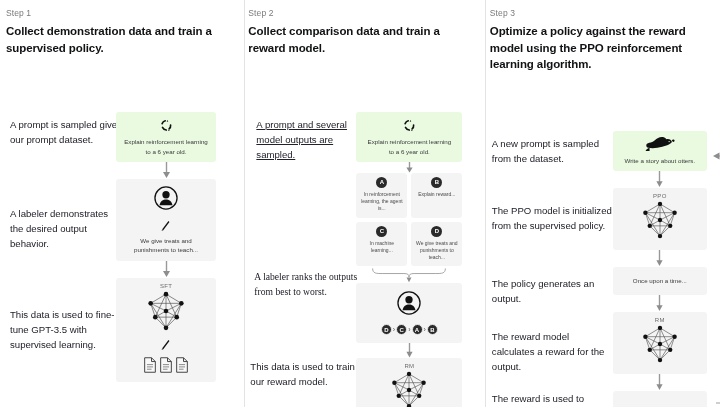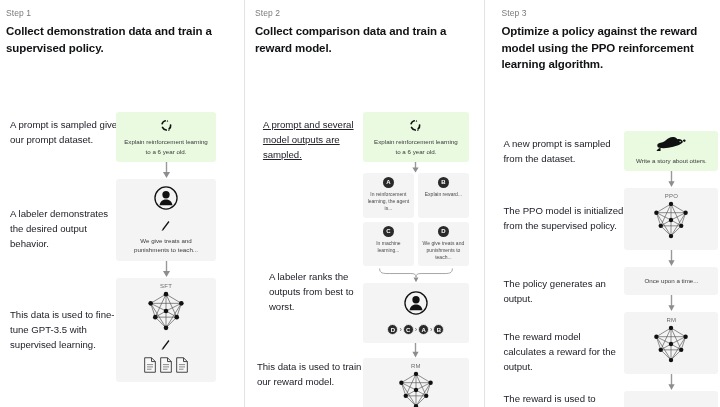--- a/index.html
+++ b/index.html
@@ -11,22 +11,22 @@
     overflow: hidden;
   }
   .board { position: relative; width: 720px; height: 407px; display: flex; gap: 24px; }
 
   .col {
     position: relative;
     height: 407px;
     padding: 8px 0 0 0;
   }
   .col-1 { width: 236px; padding-left: 6px; }
-  .col-2 { width: 232px; padding-left: 10px; border-left: 1px solid #e3e3e3; }
-  .col-3 { width: 252px; padding-left: 16px; border-left: 1px solid #e3e3e3; }
+  .col-2 { width: 232px; padding-left: 3px; border-left: 1px solid #e3e3e3; }
+  .col-3 { width: 252px; padding-left: 4px; border-left: 1px solid #e3e3e3; }
 
   .step-label {
     font-size: 8.5px;
     color: #7a7a7a;
     letter-spacing: .1px;
     margin-bottom: 5px;
   }
   .step-title {
     font-size: 11.5px;
     font-weight: bold;
@@ -228,21 +228,21 @@
       </div>
     </div>
   </div>
 
   <div class="col col-2">
     <div class="step-label">Step 2</div>
     <div class="step-title">Collect comparison data and train a reward model.</div>
 
     <div class="body-grid" style="height:320px;">
       <div class="note" style="top:48px;left:8px;text-decoration:underline;">A prompt and several model outputs are sampled.</div>
-      <div class="note" style="top:200px;left:14px;">A labeler ranks the outputs from best to worst.</div>
+      <div class="note" style="top:200px;left:6px;font-family:Liberation Serif, serif;">A labeler ranks the outputs from best to worst.</div>
       <div class="note" style="top:290px;left:2px;">This data is used to train our reward model.</div>
 
       <div class="flow" style="top:42px;width:106px;">
 
         <div class="card green">
           <span>
             <svg width="15" height="15" viewBox="0 0 24 24">
               <g fill="none" stroke="#111" stroke-width="2.6" stroke-linecap="round">
                 <path d="M5 9a7.5 7.5 0 0 1 5-4.6"></path>
                 <path d="M18.6 11.2a7.5 7.5 0 0 1-2.4 6.3"></path>

